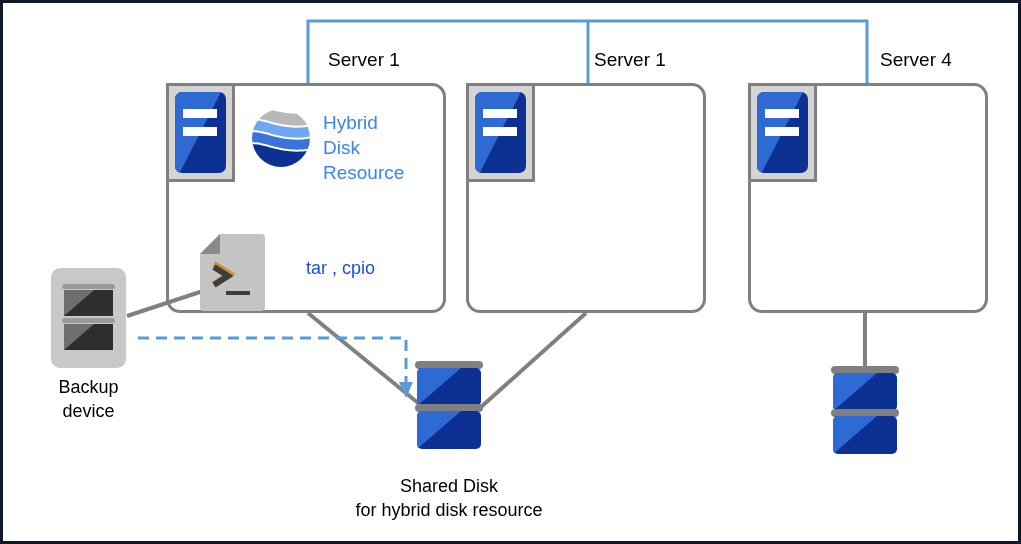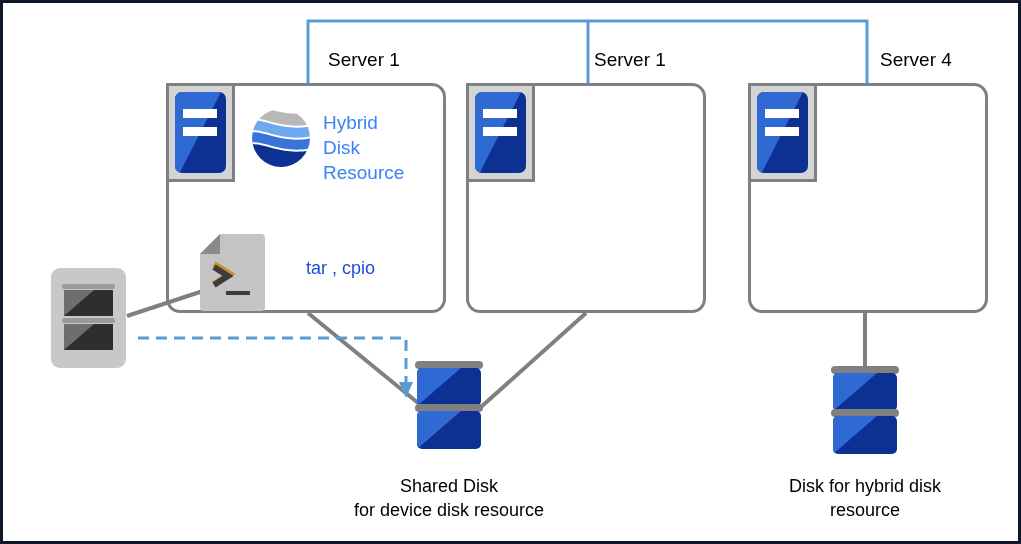--- a/index.html
+++ b/index.html
@@ -300,32 +300,32 @@
       <div class="bar b2"></div>
     </div>
   </div>
 
   <div id="backup-device">
     <div class="cap c1"></div>
     <div class="tape t1"></div>
     <div class="cap c2"></div>
     <div class="tape t2"></div>
   </div>
+  <div id="backup-label">Backup
+device</div>
 
   <div class="disk-stack" id="shared-disk">
     <div class="plate p1"></div>
     <div class="body d1"></div>
     <div class="plate p2"></div>
     <div class="body d2"></div>
   </div>
   <div class="disk-label" id="shared-disk-label">Shared Disk
-for device disk resource</div>
+for hybrid disk resource</div>
 
   <div class="disk-stack" id="right-disk">
     <div class="plate p1"></div>
     <div class="body d1"></div>
     <div class="plate p2"></div>
     <div class="body d2"></div>
   </div>
-  <div class="disk-label" id="right-disk-label">Disk for hybrid disk
-resource</div>
 
 </div>
 
 </body></html>

